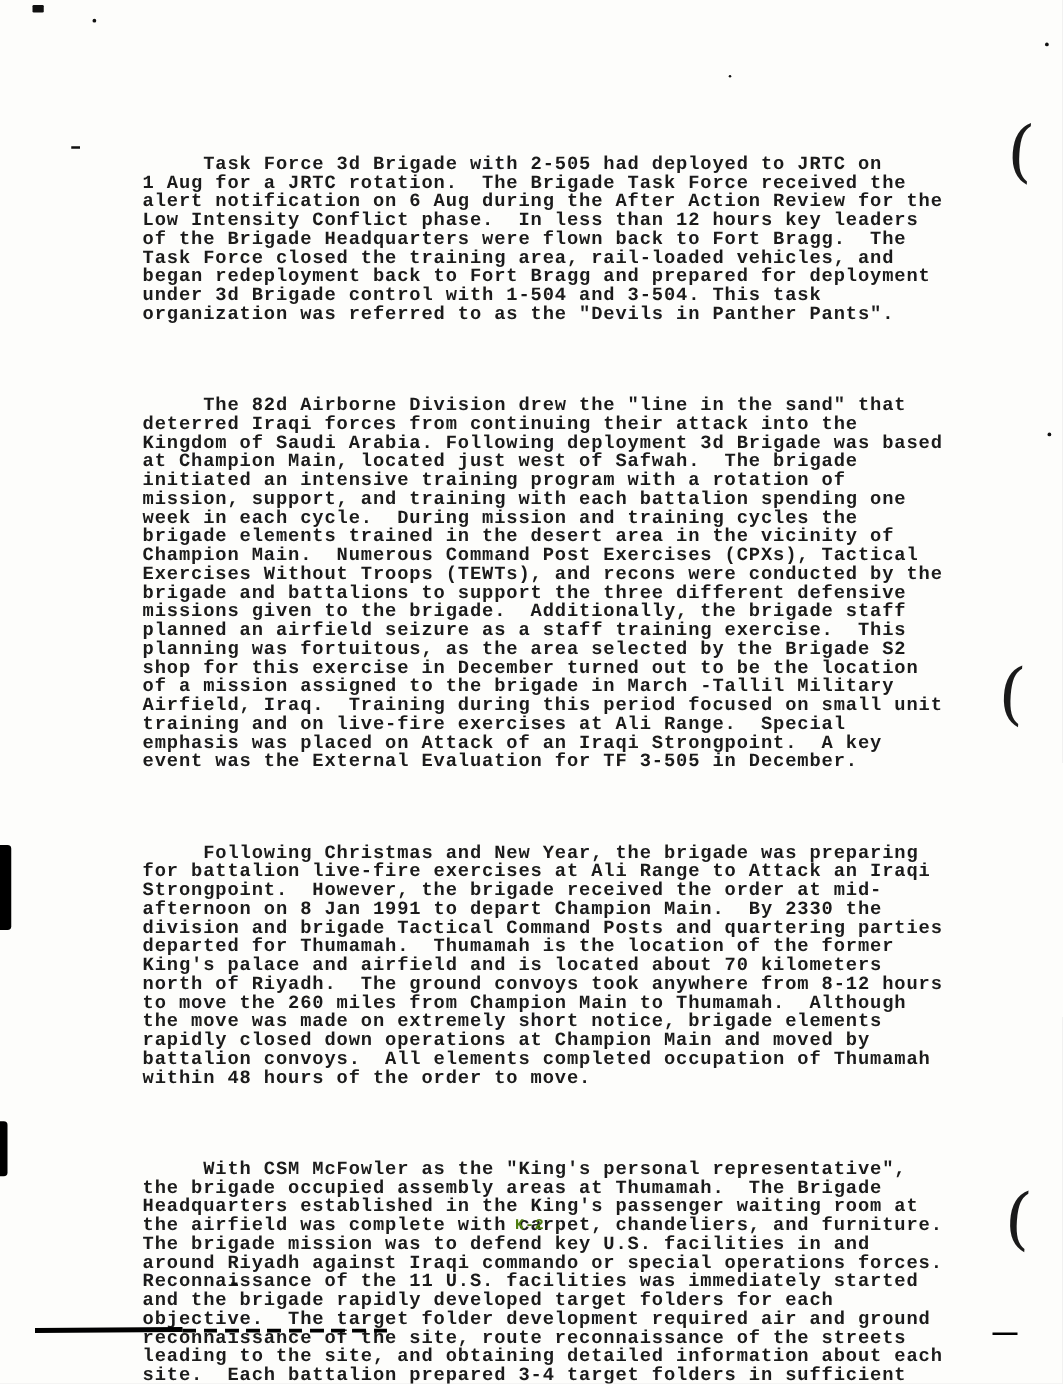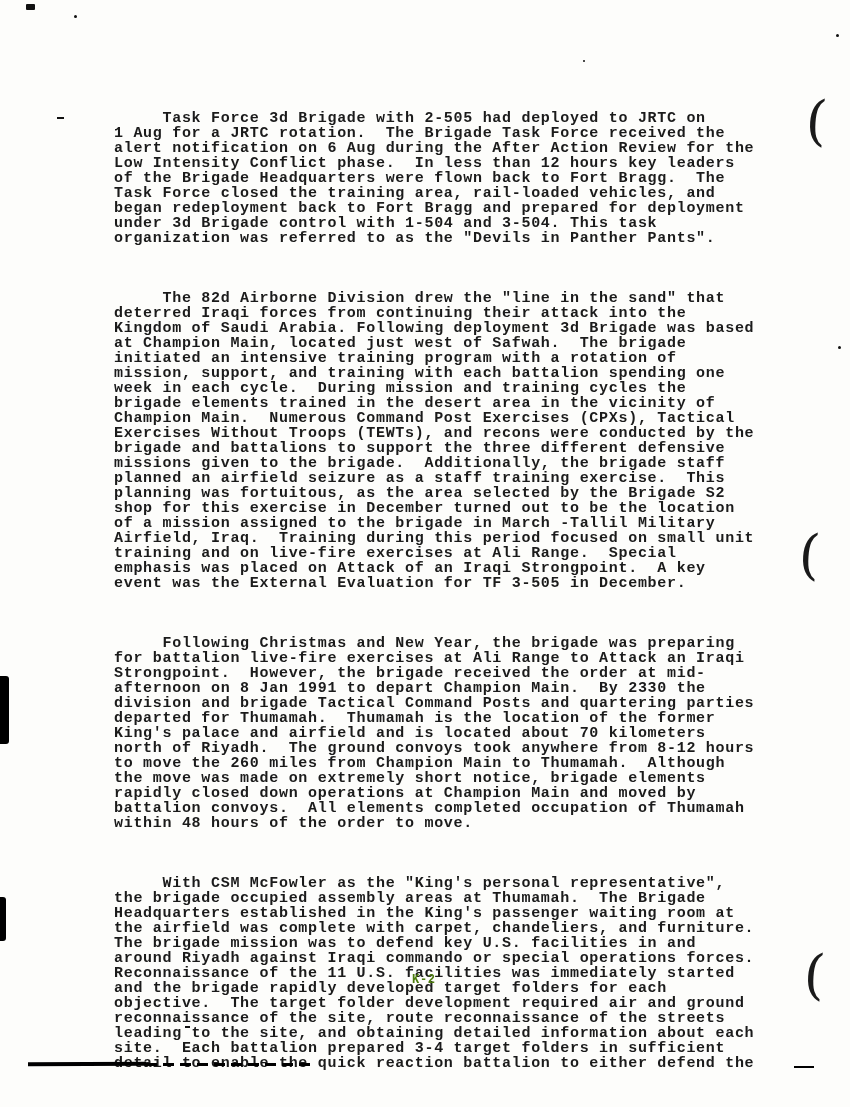--- a/index.html
+++ b/index.html
@@ -21,21 +21,21 @@
     left: 114px;
     top: 81px;
     font-size: 15px;
     line-height: 15px;
     letter-spacing: 0.7px;
     font-weight: 700;
     white-space: pre;
     color: #1b1b1b;
   }
   .para {
-    margin: 0 0 15px 0;
+    margin: 13px 0 15px 0;
     white-space: pre;
   }
   .footer {
     position: absolute;
     left: 384px;
     top: 973px;
     font-size: 12px;
     font-weight: 700;
     letter-spacing: 0.7px;
     color: #4d7c0f;

